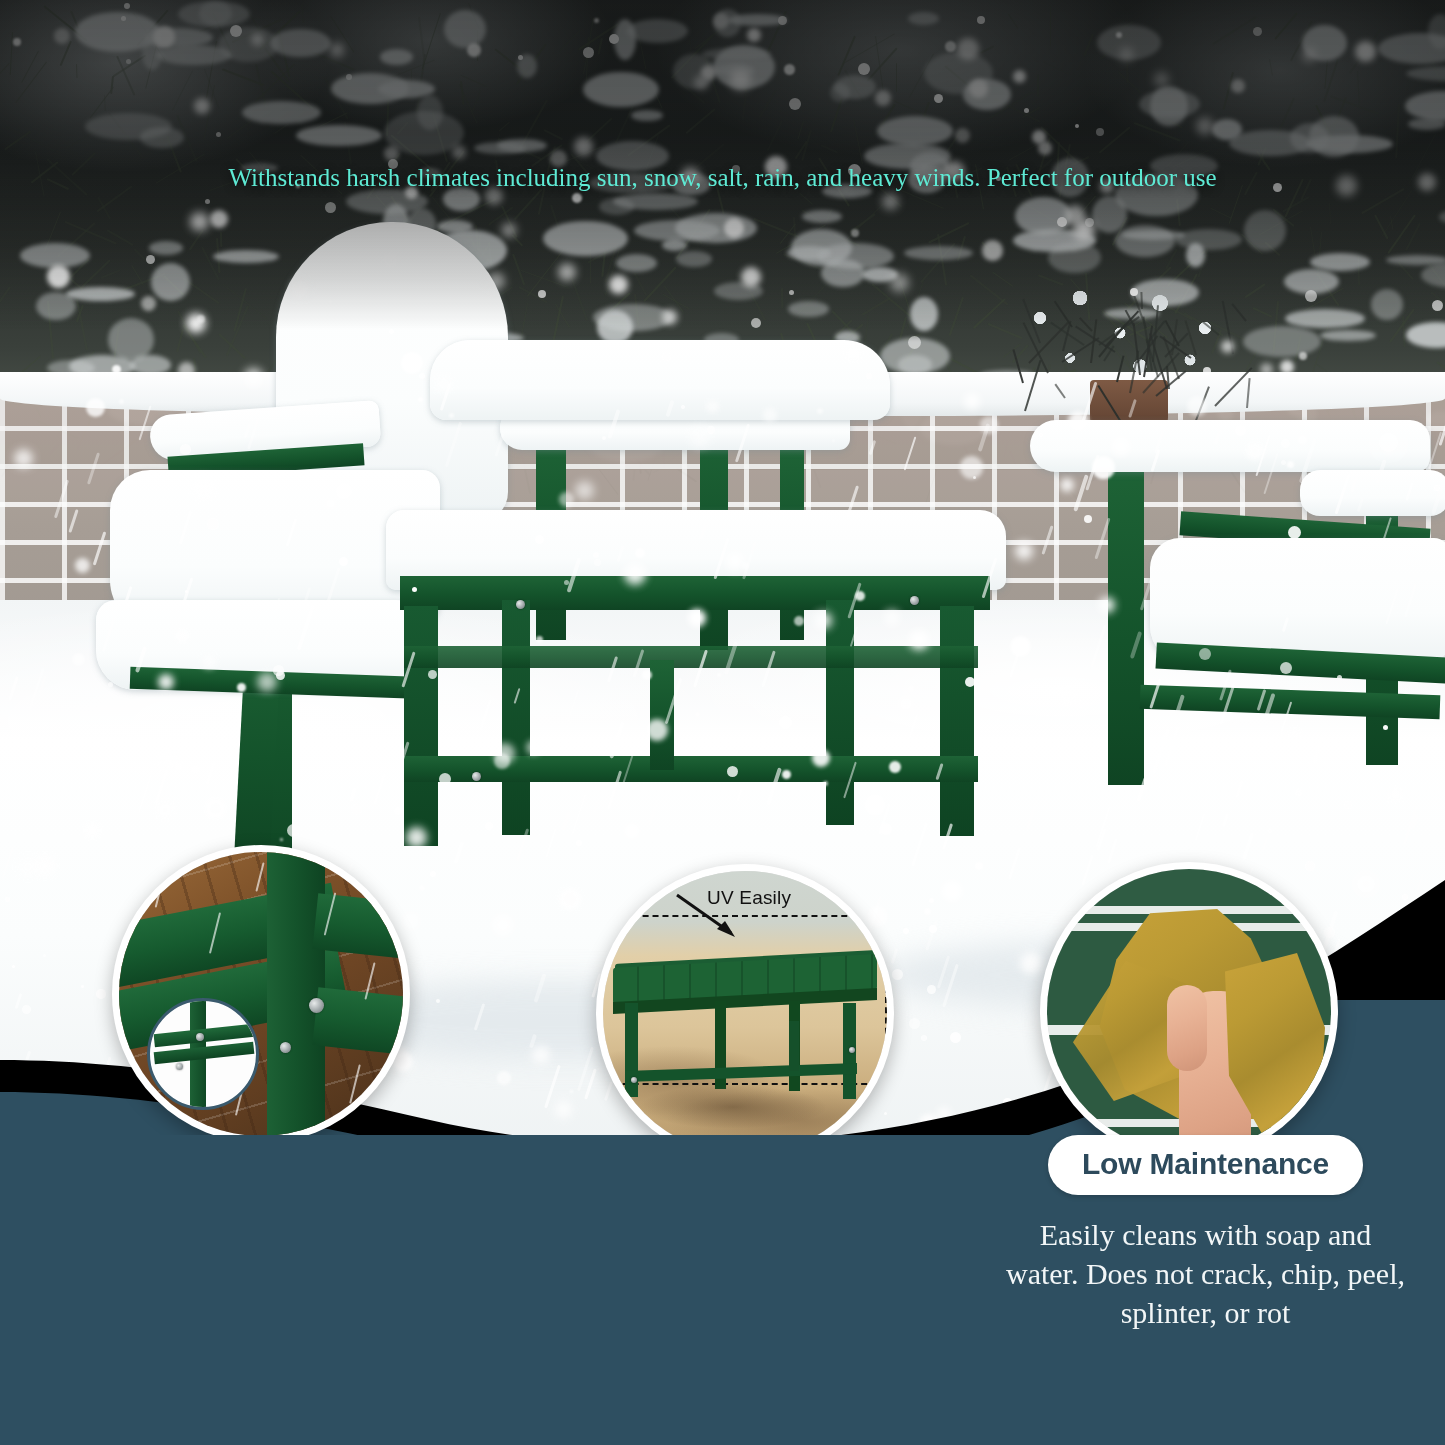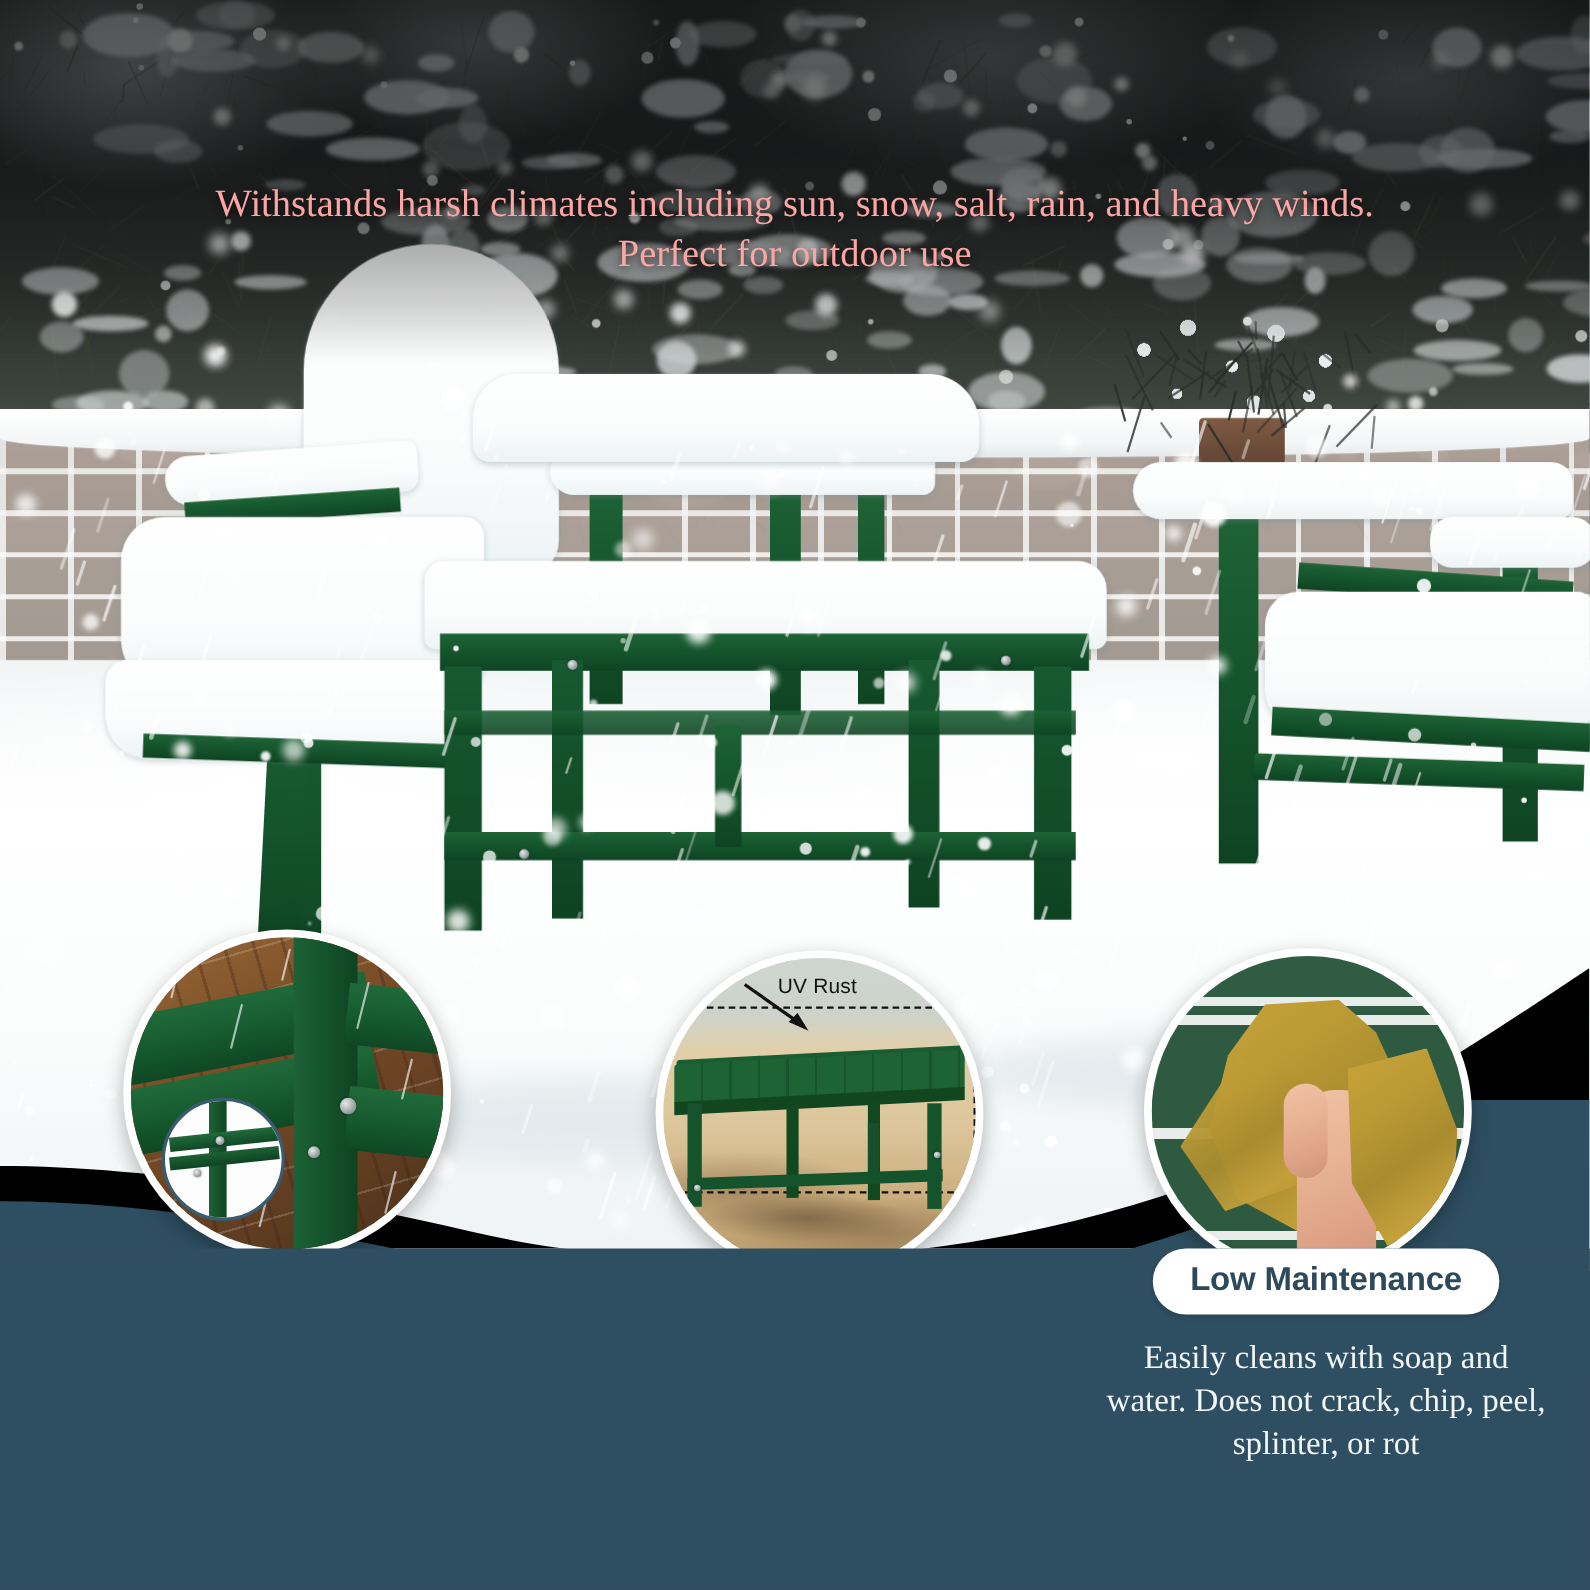--- a/index.html
+++ b/index.html
@@ -186,21 +186,21 @@
   
   #title{
     position:absolute;left:0;top:60px;width:1445px;text-align:center;
     font-family:"Liberation Sans",sans-serif;
     font-weight:bold;font-size:62px;letter-spacing:1.5px;color:#ffffff;
     text-shadow:0 2px 10px rgba(0,0,0,.55);
   }
   #subtitle{
     position:absolute;left:170px;top:162px;width:1105px;text-align:center;
     font-family:"Liberation Serif",serif;
-    font-size:35px;line-height:1.30;color:#fca5a5;
+    font-size:25px;line-height:1.30;color:#5eead4;
     text-shadow:0 2px 8px rgba(0,0,0,.65);
   }
 </style>
 </head>
 <body>
 
 <div id="stage">
 
   <div id="photo-scene">
 
@@ -1559,21 +1559,21 @@
     </div>
   </div>
 
   <div class="circle" style="left:596px;top:864px;width:284px;height:284px;">
     <div class="sand"></div>
     <div class="dashbox" style="left:-20px;top:44px;width:300px;height:166px;"></div>
     <svg style="position:absolute;left:70px;top:22px;width:80px;height:54px;" viewBox="0 0 80 54">
       <path d="M4,2 L58,40" stroke="#111" stroke-width="3" fill="none"></path>
       <path d="M62,44 L44,36 L52,28 Z" fill="#111"></path>
     </svg>
-    <div class="uv-label" style="left:104px;top:16px;">UV Rust</div>
+    <div class="uv-label" style="left:104px;top:16px;">UV Easily</div>
 
     <div style="position:absolute;left:12px;top:86px;width:260px;height:8px;background:#1b5d33;transform:skewY(-3deg);border-radius:3px;"></div>
     <div style="position:absolute;left:10px;top:90px;width:264px;height:36px;background:repeating-linear-gradient(90deg,#1d6334 0px,#1d6334 24px,#17532b 24px,#17532b 26px);transform:skewY(-3deg);border-radius:3px;"></div>
     <div style="position:absolute;left:10px;top:124px;width:264px;height:12px;background:#12461f;transform:skewY(-3deg);"></div>
     <div style="position:absolute;left:22px;top:132px;width:13px;height:94px;background:#14532b;"></div>
     <div style="position:absolute;left:112px;top:130px;width:11px;height:88px;background:#11481f;"></div>
     <div style="position:absolute;left:186px;top:130px;width:11px;height:90px;background:#11481f;"></div>
     <div style="position:absolute;left:240px;top:132px;width:13px;height:96px;background:#14532b;"></div>
     <div style="position:absolute;left:22px;top:196px;width:232px;height:11px;background:#14532b;transform:skewY(-2deg);"></div>
     <div style="position:absolute;left:186px;top:150px;width:10px;height:50px;background:#15502a;"></div>

